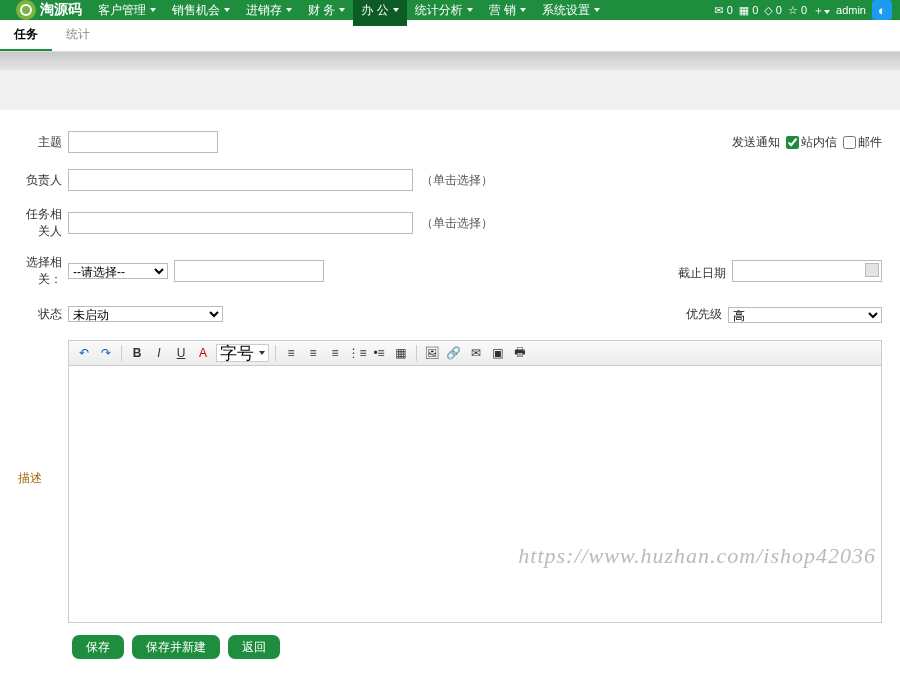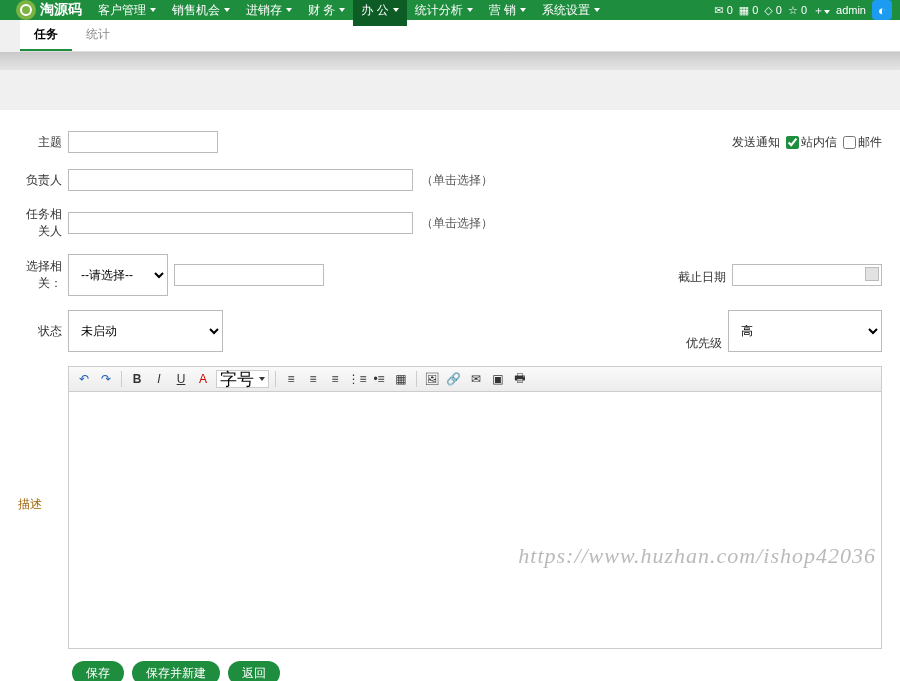--- a/index.html
+++ b/index.html
@@ -11,39 +11,39 @@
 .brand-logo { width: 20px; height: 20px; background: #7cb342; border-radius: 50%; position: relative; }
 .brand-logo::after { content: ""; position: absolute; left: 4px; top: 4px; width: 12px; height: 12px; border: 2px solid #fff; border-radius: 50%; box-sizing: border-box; }
 .menu { display: flex; }
 .menu-item { padding: 16px 8px; height: 28px; display: flex; align-items: center; gap: 4px; cursor: pointer; color:#fff; white-space: nowrap; }
 .menu-item.active { background: #0d5c25; }
 .caret { width: 0; height: 0; border-left: 3px solid transparent; border-right: 3px solid transparent; border-top: 4px solid #fff; display:inline-block; }
 .nav-right { margin-left: auto; display: flex; align-items: center; gap: 6px; color: #fff; font-size: 11px; }
 .user-icon { width: 20px; height: 20px; background: #1d9bf0; border-radius: 4px; display:flex; align-items:center; justify-content:center; color:#fff; font-size: 13px; }
 
 
-.subtabs { background: #fff; border-bottom: 1px solid #ddd; display: flex; margin-left: 20px; }
+.subtabs { background: #fff; border-bottom: 1px solid #ddd; display: flex; }
 .subtabs span { padding: 6px 14px; cursor: pointer; color: #888; }
 .subtabs span.active { color: #000; border-bottom: 2px solid #1e8d3e; font-weight: bold; }
 
 
 .strip { height: 18px; background: linear-gradient(180deg,#c9c9c9,#e5e5e5); }
 
 
 .form { background: #fff; margin: 40px 0 0 0; padding: 20px 18px 24px 18px; }
 .row { display: flex; align-items: center; margin-bottom: 14px; min-height: 24px; }
 .label { width: 50px; text-align: right; padding-right: 6px; color: #333; font-size: 12px; flex-shrink:0; }
 .hint { color: #555; margin-left: 8px; font-size: 12px; }
 .input-text { height: 22px; border: 1px solid #bbb; padding: 0 4px; font-size: 12px; }
 .w-sm { width: 150px; }
 .w-lg { width: 345px; }
 .w-date { width: 150px; background:#fff; position:relative; }
 .right-block { margin-left: auto; display:flex; align-items:flex-end; gap:6px; }
 .right-label { width: 60px; text-align:right; color:#333; }
-.select { height: 42px; border: 1px solid #bbb; font-size:12px; background:#fff;padding-left:8px; }
+.select { height: 16px; border: 1px solid #bbb; font-size:12px; background:#fff; }
 .w-polar { width: 100px; }
 .cal-ic { position:absolute; right:3px; top:3px; width:14px; height:14px; background:#e2e2e2; border:1px solid #bbb; }
 
 
 .cb-wrap { display:flex; align-items:center; gap:2px; color:#333;}
 .cb-wrap input { margin:0; accent-color:#1e8d3e; }
 
 
 .editor-wrap { display:flex; }
 .editor-label { width:50px; padding-right:6px; padding-top:130px; color:#a16207; flex-shrink:0;}
@@ -52,21 +52,21 @@
 .tbtn { width:18px; height:18px; display:inline-flex; align-items:center; justify-content:center; font-size:12px; cursor:pointer; color:#333; border-radius:2px; }
 .tbtn.b{font-weight:bold;} .tbtn.i{font-style:italic;} .tbtn.u{text-decoration:underline;}
 .tsep { width:1px; height:16px; background:#ccc; margin:0 2px;}
 .fsize { font-size:17px; border:1px solid #ccc; background:#fff; height:18px; padding:0 14px 0 3px; position:relative; display:inline-flex; align-items:center; }
 .fsize::after{content:"";position:absolute;right:3px;top:6px;border-left:3px solid transparent;border-right:3px solid transparent;border-top:4px solid #333;}
 .undo{color:#1e5fb3;} .redo{color:#1e5fb3; transform:scaleX(-1);}
 .edit-area { height:256px; background:#fff; }
 
 
 .btn-row { padding:12px 0 0 54px; display:flex; gap:8px; }
-.btn { background:#1e8d3e; color:#fff; border:none; border-radius:12px; height:24px; padding:0 14px; font-size:12px; cursor:pointer; }
+.btn { background:#1e8d3e; color:#fff; border:none; border-radius:7px; height:24px; padding:0 14px; font-size:12px; cursor:pointer; }
 
 
 .wm { position:fixed; right:24px; bottom:112px; color:rgba(130,130,130,.55); font-size:22px; font-style:italic; font-family:"Times New Roman", serif; pointer-events:none; letter-spacing:1px;}
 </style>
 </head>
 <body>
 
 <div class="navbar">
   <div class="brand">
     <span class="brand-logo"></span>

